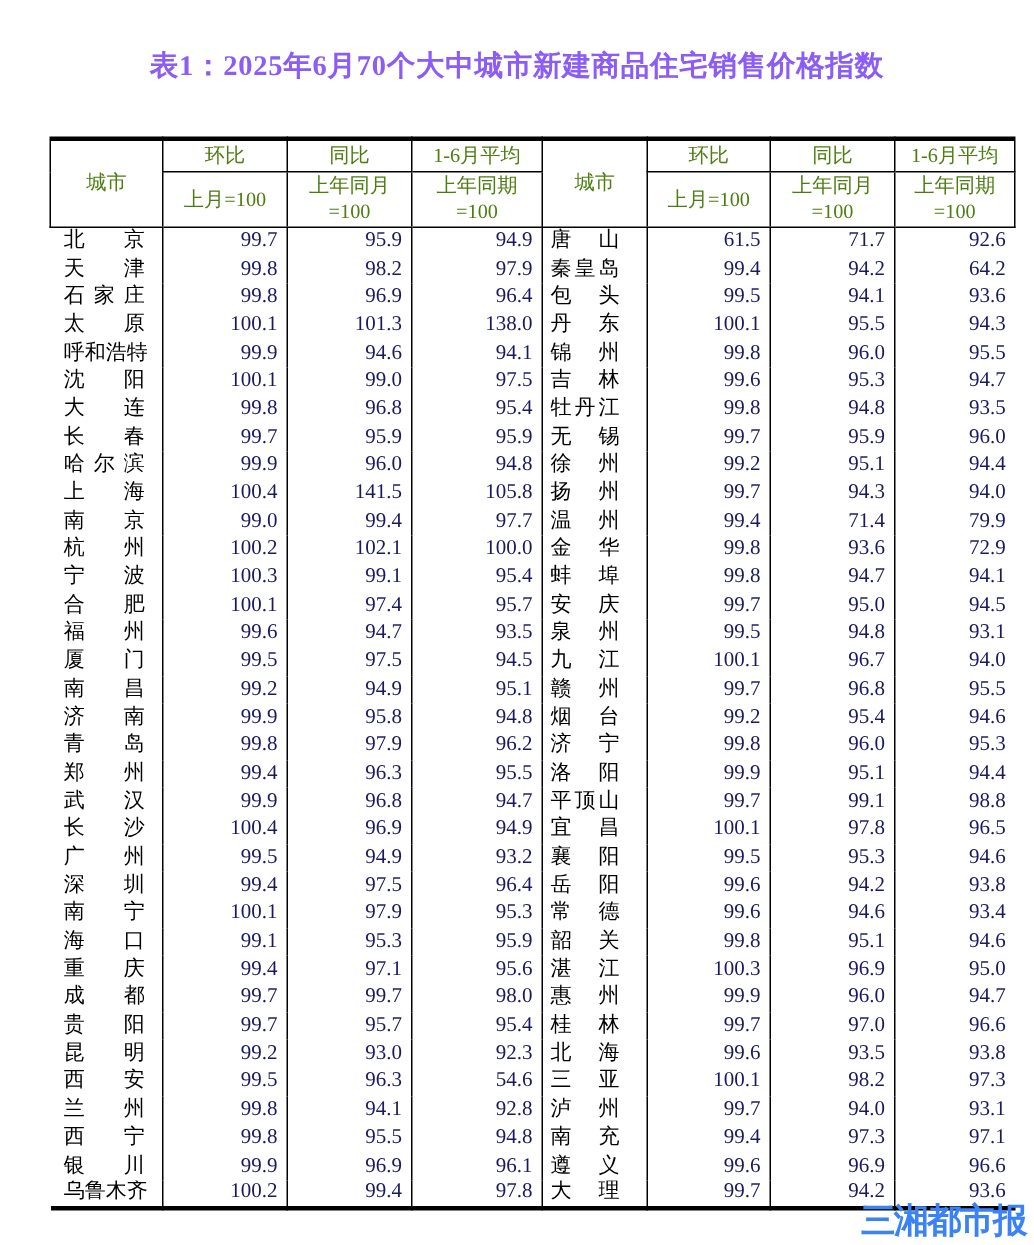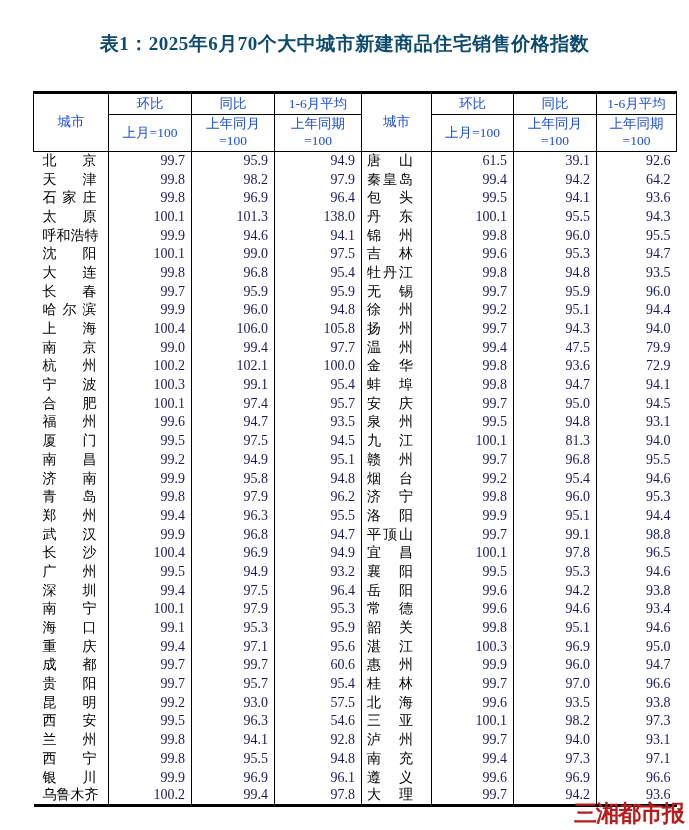--- a/index.html
+++ b/index.html
@@ -1,44 +1,44 @@
 <!DOCTYPE html>
 <html><head>
 <meta charset="utf-8">
 <style>
   html,body{margin:0;padding:0;background:#fff;}
   .page{position:relative;width:689px;height:830px;background:#fff;overflow:hidden;
         font-family:"Liberation Serif","DejaVu Serif",serif;}
   .title{position:absolute;left:0;top:31px;width:689px;text-align:center;
-         font-size:19px;font-weight:bold;color:#0c4a6e;letter-spacing:0.5px;}
+         font-size:19px;font-weight:bold;color:#8b5cf6;letter-spacing:0.5px;}
   table.price{position:absolute;left:33px;top:91px;width:643px;
               border-collapse:collapse;table-layout:fixed;
               border-top:3px solid #000;border-bottom:3px solid #000;}
   th,td{margin:0;padding:0;overflow:hidden;}
-  thead th{font-weight:normal;color:#1d4ed8;text-align:center;vertical-align:middle;
+  thead th{font-weight:normal;color:#4d7c0f;text-align:center;vertical-align:middle;
            font-size:13.5px;line-height:1.25;}
   thead tr.r1 th{height:20px;}
   thead tr.r2 th{height:36px;}
   th.vb{border-left:1px solid #000;}
   th.bl{border-left:1px solid #000;}
   th.br{border-right:1px solid #000;}
   thead th{border-bottom:1px solid #000;}
   th.sub{white-space:pre-line;}
   tbody tr{height:18.7px;}
   tbody td{font-size:14px;vertical-align:middle;line-height:1;}
   td.num{text-align:right;padding-right:6px;color:#191960;
          font-family:"Liberation Serif","DejaVu Serif",serif;border-left:1px solid #000;}
   td.city{color:#000;font-size:14px;}
   td.city2{border-left:1px solid #000;}
   .ci{display:flex;justify-content:space-between;}
   .ci.l{width:54px;margin-left:9px;}
   .ci.r{width:46px;margin-left:5px;}
   .watermark{position:absolute;left:574px;top:798px;z-index:5;
              font-family:"Liberation Sans","DejaVu Sans",sans-serif;
-             font-weight:bold;font-size:23px;letter-spacing:-1px;color:#b91c1c;}
+             font-weight:bold;font-size:23px;letter-spacing:-1px;color:#3b82f6;}
 </style>
 </head>
 <body>
 
 <div class="page">
 
   <div class="title">表1：2025年6月70个大中城市新建商品住宅销售价格指数</div>
 
   <table class="price">
     <colgroup>
@@ -86,21 +86,21 @@
           <td class="num">99.7</td>
           <td class="num">95.9</td>
           <td class="num">94.9</td>
           <td class="city city2">
             <div class="ci r">
               <span>唐</span>
               <span>山</span>
             </div>
           </td>
           <td class="num">61.5</td>
-          <td class="num">39.1</td>
+          <td class="num">71.7</td>
           <td class="num">92.6</td>
         </tr>
         <tr>
           <td class="city">
             <div class="ci l">
               <span>天</span>
               <span>津</span>
             </div>
           </td>
           <td class="num">99.8</td>
@@ -263,21 +263,21 @@
           <td class="num">94.4</td>
         </tr>
         <tr>
           <td class="city">
             <div class="ci l">
               <span>上</span>
               <span>海</span>
             </div>
           </td>
           <td class="num">100.4</td>
-          <td class="num">106.0</td>
+          <td class="num">141.5</td>
           <td class="num">105.8</td>
           <td class="city city2">
             <div class="ci r">
               <span>扬</span>
               <span>州</span>
             </div>
           </td>
           <td class="num">99.7</td>
           <td class="num">94.3</td>
           <td class="num">94.0</td>
@@ -292,21 +292,21 @@
           <td class="num">99.0</td>
           <td class="num">99.4</td>
           <td class="num">97.7</td>
           <td class="city city2">
             <div class="ci r">
               <span>温</span>
               <span>州</span>
             </div>
           </td>
           <td class="num">99.4</td>
-          <td class="num">47.5</td>
+          <td class="num">71.4</td>
           <td class="num">79.9</td>
         </tr>
         <tr>
           <td class="city">
             <div class="ci l">
               <span>杭</span>
               <span>州</span>
             </div>
           </td>
           <td class="num">100.2</td>
@@ -392,21 +392,21 @@
           <td class="num">99.5</td>
           <td class="num">97.5</td>
           <td class="num">94.5</td>
           <td class="city city2">
             <div class="ci r">
               <span>九</span>
               <span>江</span>
             </div>
           </td>
           <td class="num">100.1</td>
-          <td class="num">81.3</td>
+          <td class="num">96.7</td>
           <td class="num">94.0</td>
         </tr>
         <tr>
           <td class="city">
             <div class="ci l">
               <span>南</span>
               <span>昌</span>
             </div>
           </td>
           <td class="num">99.2</td>
@@ -625,21 +625,21 @@
         </tr>
         <tr>
           <td class="city">
             <div class="ci l">
               <span>成</span>
               <span>都</span>
             </div>
           </td>
           <td class="num">99.7</td>
           <td class="num">99.7</td>
-          <td class="num">60.6</td>
+          <td class="num">98.0</td>
           <td class="city city2">
             <div class="ci r">
               <span>惠</span>
               <span>州</span>
             </div>
           </td>
           <td class="num">99.9</td>
           <td class="num">96.0</td>
           <td class="num">94.7</td>
         </tr>
@@ -665,21 +665,21 @@
         </tr>
         <tr>
           <td class="city">
             <div class="ci l">
               <span>昆</span>
               <span>明</span>
             </div>
           </td>
           <td class="num">99.2</td>
           <td class="num">93.0</td>
-          <td class="num">57.5</td>
+          <td class="num">92.3</td>
           <td class="city city2">
             <div class="ci r">
               <span>北</span>
               <span>海</span>
             </div>
           </td>
           <td class="num">99.6</td>
           <td class="num">93.5</td>
           <td class="num">93.8</td>
         </tr>

